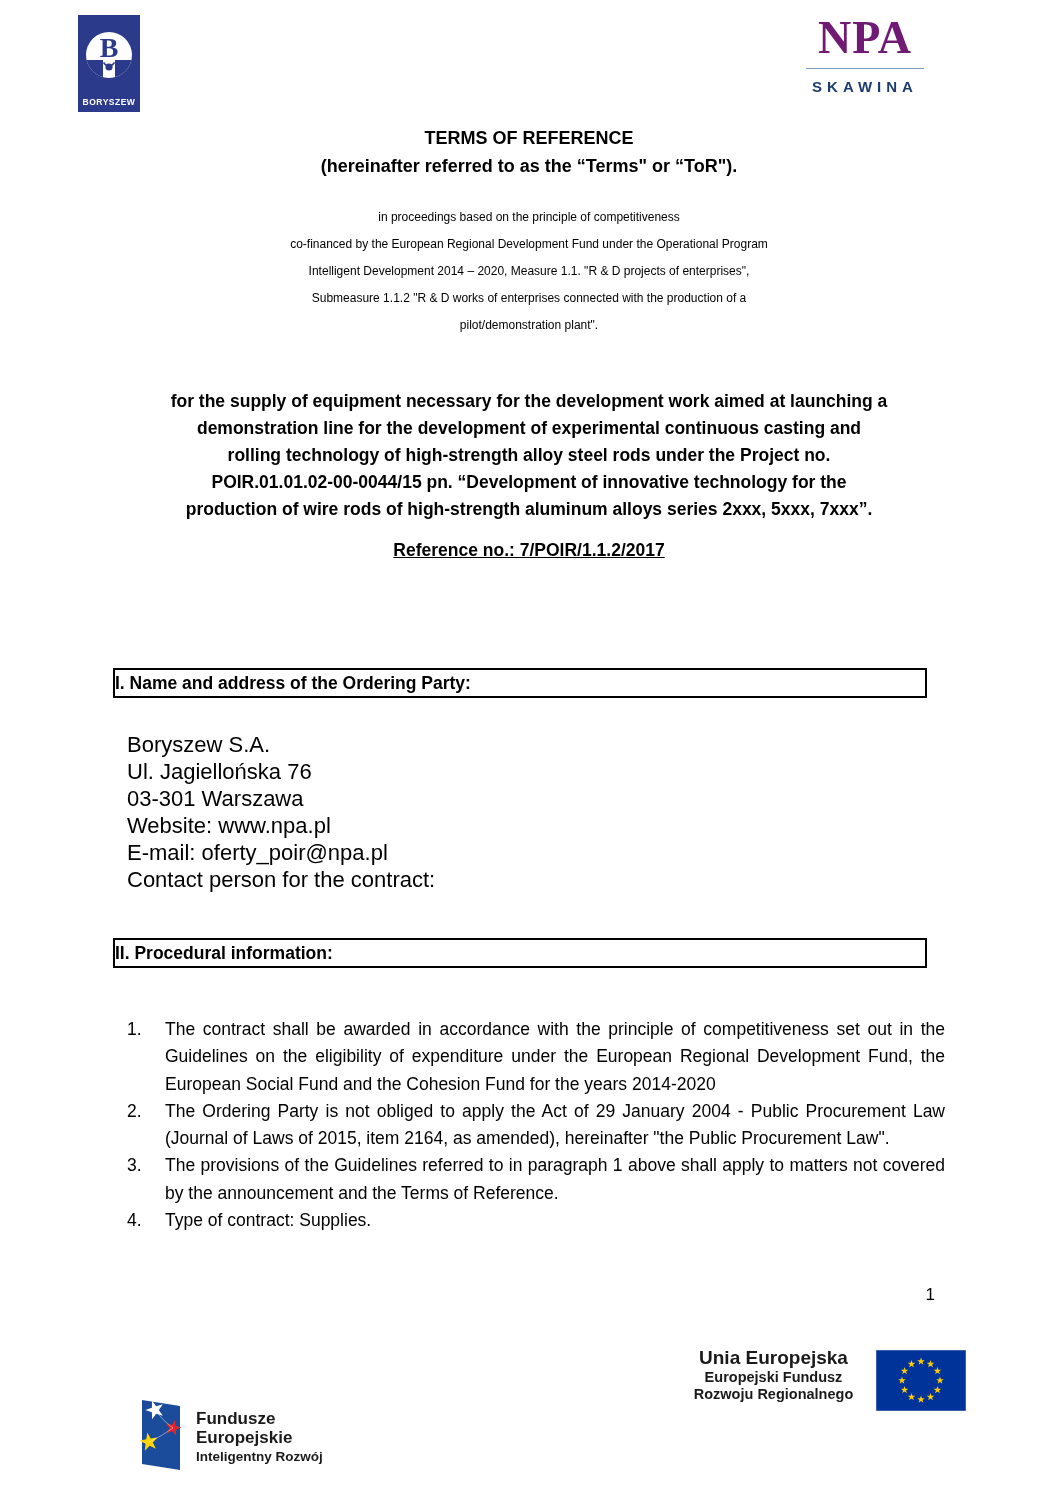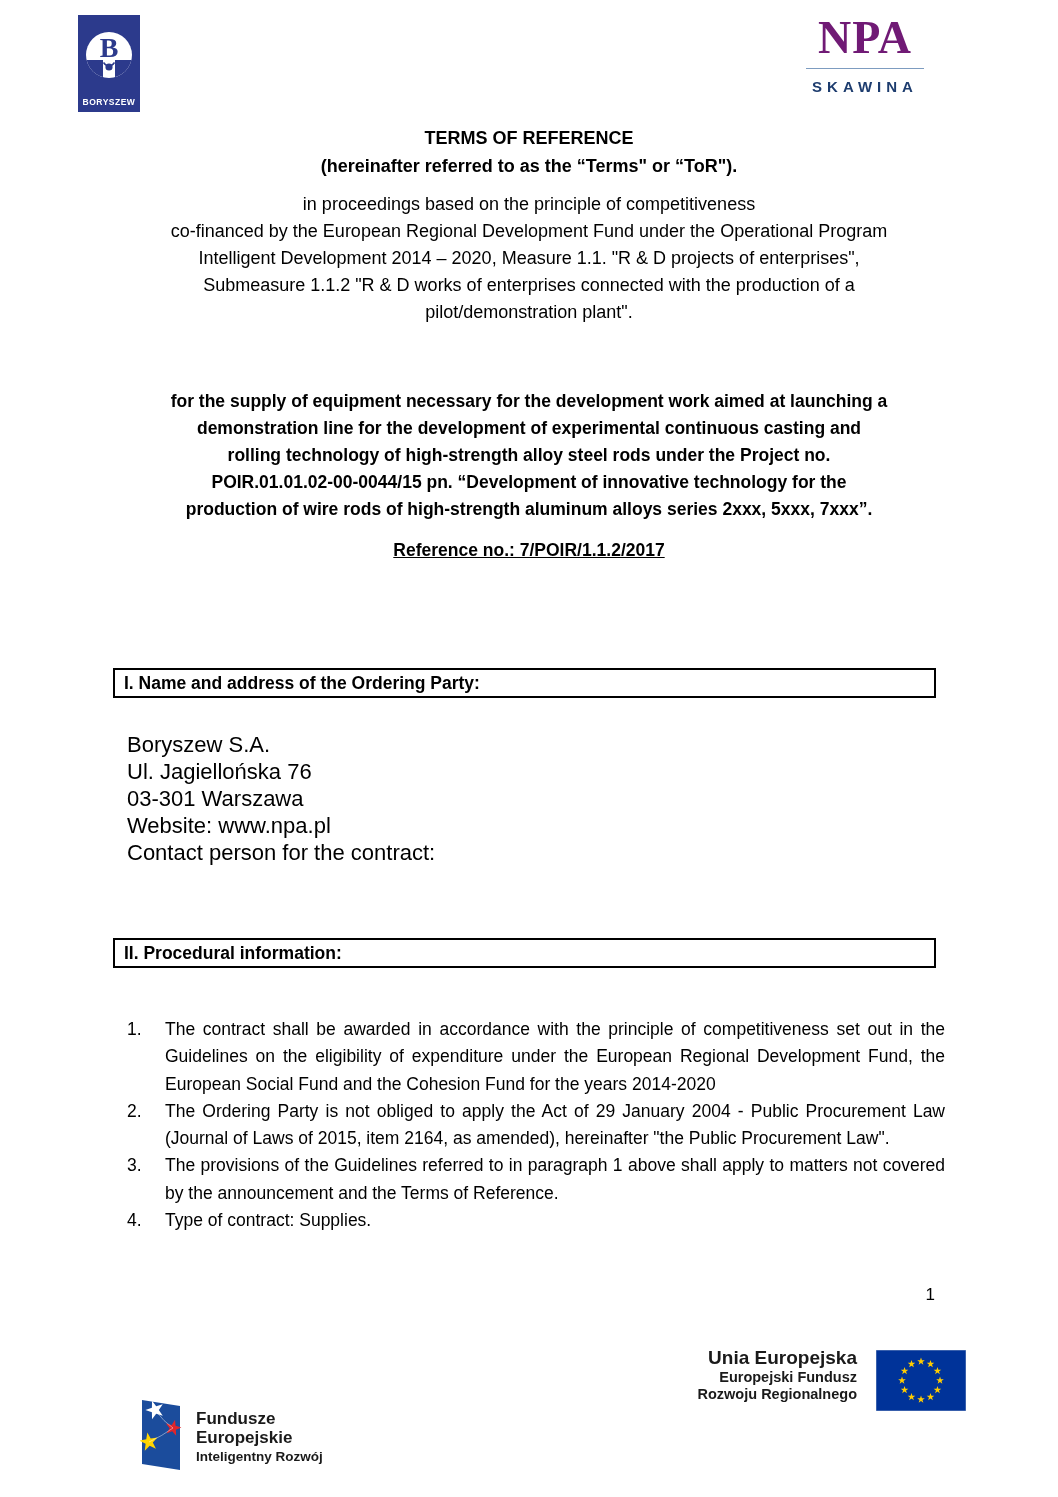--- a/index.html
+++ b/index.html
@@ -18,45 +18,45 @@
   .npa-name{
     font-family:"Liberation Serif",serif;font-weight:bold;font-size:46px;
     line-height:40px;color:#701a75;letter-spacing:1px;
   }
   .npa-rule{height:1px;background:#7d9cc0;margin:10px 2px 9px 2px;}
   .npa-city{font-size:15px;font-weight:bold;letter-spacing:5px;color:#1d3c6e;}
   
   .centerblock{position:absolute;left:114px;width:830px;text-align:center;}
   .line{white-space:nowrap;}
   .doc-title{top:124px;font-weight:bold;font-size:18px;line-height:28px;}
-  .intro{top:191px;font-size:18px;line-height:27px;}
+  .intro{top:204px;font-size:12px;line-height:27px;}
   .subject{top:388px;font-size:17.5px;line-height:27px;font-weight:bold;}
   .reference{top:540px;font-size:17.5px;font-weight:bold;}
   .reference span{text-decoration:underline;}
   .section-box{
     position:absolute;left:113px;width:810px;height:26px;
-    border:2px solid #000;padding-left:9px;display:flex;align-items:center;
+    border:2px solid #000;display:flex;align-items:center;
     font-weight:bold;font-size:17.5px;background:#fff;
   }
   .box-1{top:668px;}
   .box-2{top:938px;}
   .address{position:absolute;left:127px;top:731px;font-size:22px;line-height:27px;}
   .plist{position:absolute;left:127px;top:1016px;width:818px;font-size:17.5px;line-height:27.3px;}
   .plist .item{display:flex;}
   .plist .num{width:38px;flex:0 0 38px;}
   .plist .txt{flex:1;text-align:justify;}
   .page-number{position:absolute;left:895px;top:1285px;width:40px;text-align:right;font-size:17px;}
   
   .fe-logo{position:absolute;left:140px;top:1396px;display:flex;}
   .fe-flag{width:42px;height:78px;}
   .fe-text{margin-left:14px;padding-top:13px;}
   .fe-l1,.fe-l2{font-size:17px;font-weight:bold;line-height:19px;color:#1a1a1a;}
   .fe-l3{font-size:13.5px;font-weight:bold;line-height:20px;color:#1a1a1a;}
   .ue-logo{position:absolute;left:690px;top:1346px;width:276px;display:flex;align-items:flex-start;}
-  .ue-text{width:167px;text-align:right;}
+  .ue-text{width:167px;text-align:center;}
   .ue-l1{font-size:19px;font-weight:bold;line-height:23px;color:#1a1a1a;}
   .ue-l2,.ue-l3{font-size:14.5px;font-weight:bold;line-height:16.5px;color:#1a1a1a;}
   .ue-flag{margin-left:19px;margin-top:4px;}
 </style>
 </head>
 <body>
 
 <div class="page">
 
   <div class="boryszew">
@@ -109,20 +109,21 @@
   </div>
 
   <div class="section-box box-1">
     <span>I. Name and address of the Ordering Party:</span>
   </div>
   <div class="address">
     <div class="line">Boryszew S.A.</div>
     <div class="line">Ul. Jagiellońska 76</div>
     <div class="line">03-301 Warszawa</div>
     <div class="line">Website: www.npa.pl</div>
+    <div class="line">E-mail: oferty_poir@npa.pl</div>
     <div class="line">Contact person for the contract:</div>
   </div>
 
   <div class="section-box box-2">
     <span>II. Procedural information:</span>
   </div>
   <div class="plist">
     <div class="item">
       <span class="num">1.</span>
       <span class="txt">The contract shall be awarded in accordance with the principle of competitiveness set out in the Guidelines on the eligibility of expenditure under the European Regional Development Fund, the European Social Fund and the Cohesion Fund for the years 2014-2020</span>

